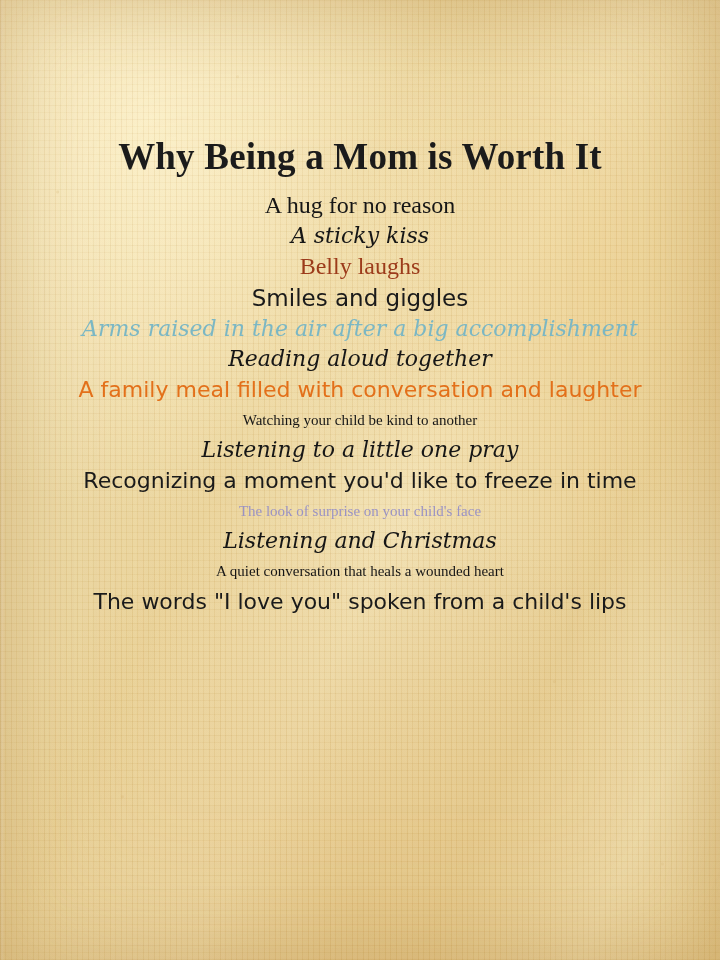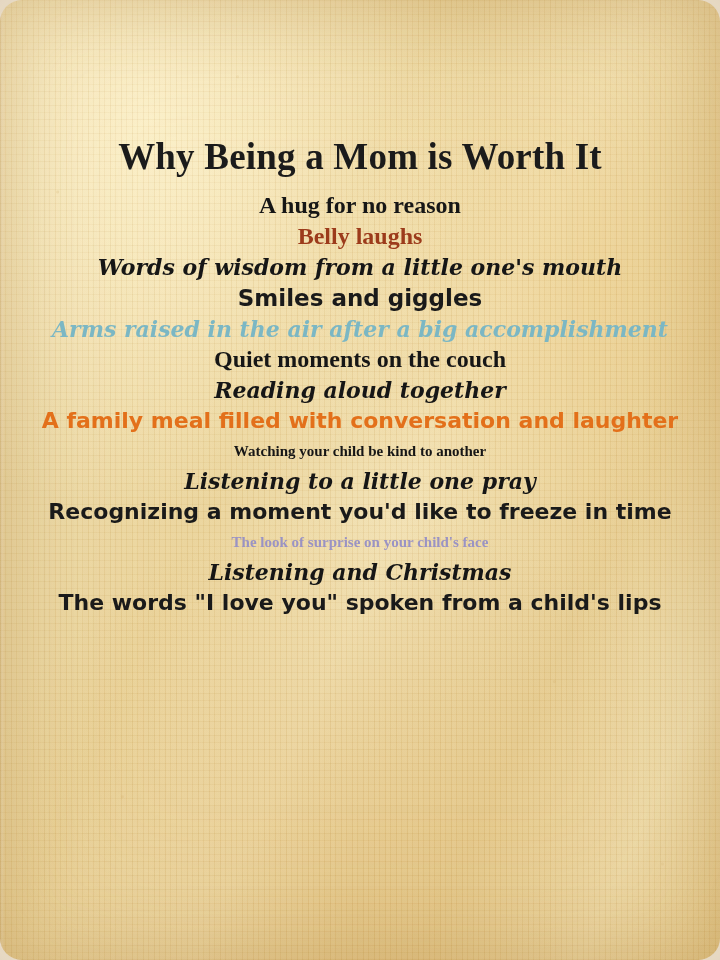--- a/index.html
+++ b/index.html
@@ -20,21 +20,20 @@
     background-color: #e9d49a;
     background-image:
       linear-gradient(90deg, rgba(255,255,255,0.00) 0px, rgba(255,255,255,0.22) 2px, rgba(255,255,255,0.00) 4px),
       linear-gradient(90deg, rgba(150,110,45,0.10) 0px, rgba(150,110,45,0.00) 3px),
       repeating-linear-gradient(90deg, rgba(180,135,60,0.10) 0px, rgba(180,135,60,0.10) 1px, rgba(255,248,220,0.10) 1px, rgba(255,248,220,0.10) 5px, rgba(180,135,60,0.07) 5px, rgba(180,135,60,0.07) 6px, rgba(255,255,230,0.08) 6px, rgba(255,255,230,0.08) 11px),
       repeating-linear-gradient(0deg, rgba(165,120,50,0.07) 0px, rgba(165,120,50,0.07) 1px, rgba(255,250,225,0.07) 1px, rgba(255,250,225,0.07) 7px, rgba(170,125,55,0.05) 7px, rgba(170,125,55,0.05) 8px, rgba(255,250,230,0.05) 8px, rgba(255,250,230,0.05) 14px),
       radial-gradient(ellipse 70% 60% at 20% 12%, rgba(255,243,205,0.85) 0%, rgba(255,243,205,0.0) 70%),
       radial-gradient(ellipse 60% 50% at 85% 30%, rgba(236,206,140,0.8) 0%, rgba(236,206,140,0.0) 70%),
       radial-gradient(ellipse 80% 60% at 50% 95%, rgba(222,186,116,0.75) 0%, rgba(222,186,116,0.0) 70%),
       linear-gradient(115deg, #f4e3b4 0%, #ecd8a4 18%, #e8cf93 38%, #f1dfb0 55%, #e4c98c 74%, #efdcab 88%, #e3c583 100%);
-    border-radius: 22px;
   }
   
   #poster::before {
     content: "";
     position: absolute;
     inset: 0;
     pointer-events: none;
     background-image:
       radial-gradient(circle at 8% 20%, rgba(190,145,70,0.18) 0 1px, transparent 2px),
       radial-gradient(circle at 33% 8%, rgba(190,145,70,0.14) 0 1px, transparent 2px),
@@ -73,21 +72,20 @@
   }
 
   .lines {
     margin-top: 13px;
   }
 
   .line {
     margin: 0;
     padding: 0;
     white-space: nowrap;
-    font-weight: bold;
   }
 
   
   .s-serif {
     font-family: "Liberation Serif", serif;
     font-size: 24px;
     line-height: 31px;
     color: #161616;
   }
   .s-italic {
@@ -117,28 +115,28 @@
   }
 </style>
 </head>
 <body>
 
 <div id="poster">
   <div class="content">
     <h1 class="title">Why Being a Mom is Worth It</h1>
     <div class="lines">
         <p class="line s-serif" style="color: rgb(22, 22, 22);">A hug for no reason</p>
+        <p class="line s-italic" style="color: rgb(22, 22, 22);">A sticky kiss</p>
         <p class="line s-serif" style="color: rgb(156, 59, 27);">Belly laughs</p>
-        <p class="line s-italic" style="color: rgb(22, 22, 22);">Words of wisdom from a little one's mouth</p>
         <p class="line s-sans" style="color: rgb(26, 26, 26);">Smiles and giggles</p>
         <p class="line s-italic" style="color: rgb(123, 183, 196);">Arms raised in the air after a big accomplishment</p>
-        <p class="line s-serif" style="color: rgb(22, 22, 22);">Quiet moments on the couch</p>
         <p class="line s-italic" style="color: rgb(22, 22, 22); text-align: center;">Reading aloud together</p>
         <p class="line s-sans-sm" style="color: rgb(227, 112, 26);">A family meal filled with conversation and laughter</p>
         <p class="line s-serif-sm" style="color: rgb(22, 22, 22);">Watching your child be kind to another</p>
         <p class="line s-italic" style="color: rgb(22, 22, 22);">Listening to a little one pray</p>
         <p class="line s-sans-sm" style="color: rgb(26, 26, 26);">Recognizing a moment you'd like to freeze in time</p>
         <p class="line s-serif-sm" style="color: rgb(154, 147, 196);">The look of surprise on your child's face</p>
         <p class="line s-italic" style="color: rgb(22, 22, 22);">Listening and Christmas</p>
+        <p class="line s-serif-sm" style="color: rgb(22, 22, 22);">A quiet conversation that heals a wounded heart</p>
         <p class="line s-sans-sm" style="color: rgb(26, 26, 26);">The words "I love you" spoken from a child's lips</p>
       </div>
   </div>
 </div>
 
 </body></html>

